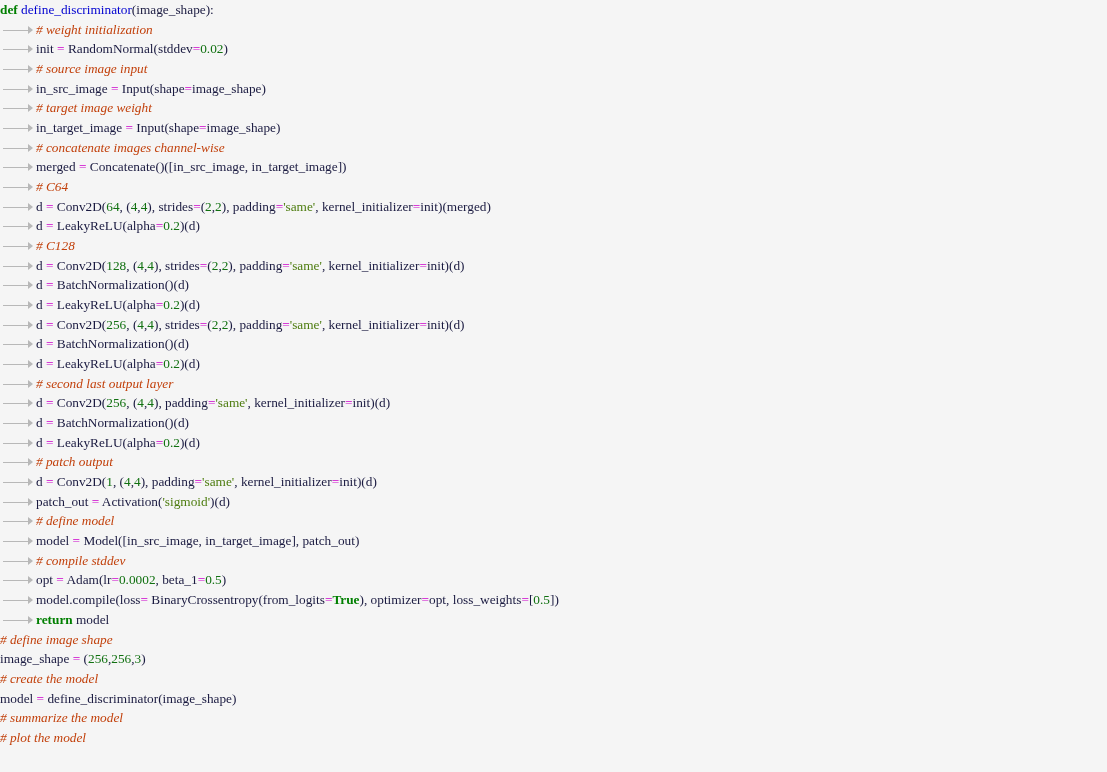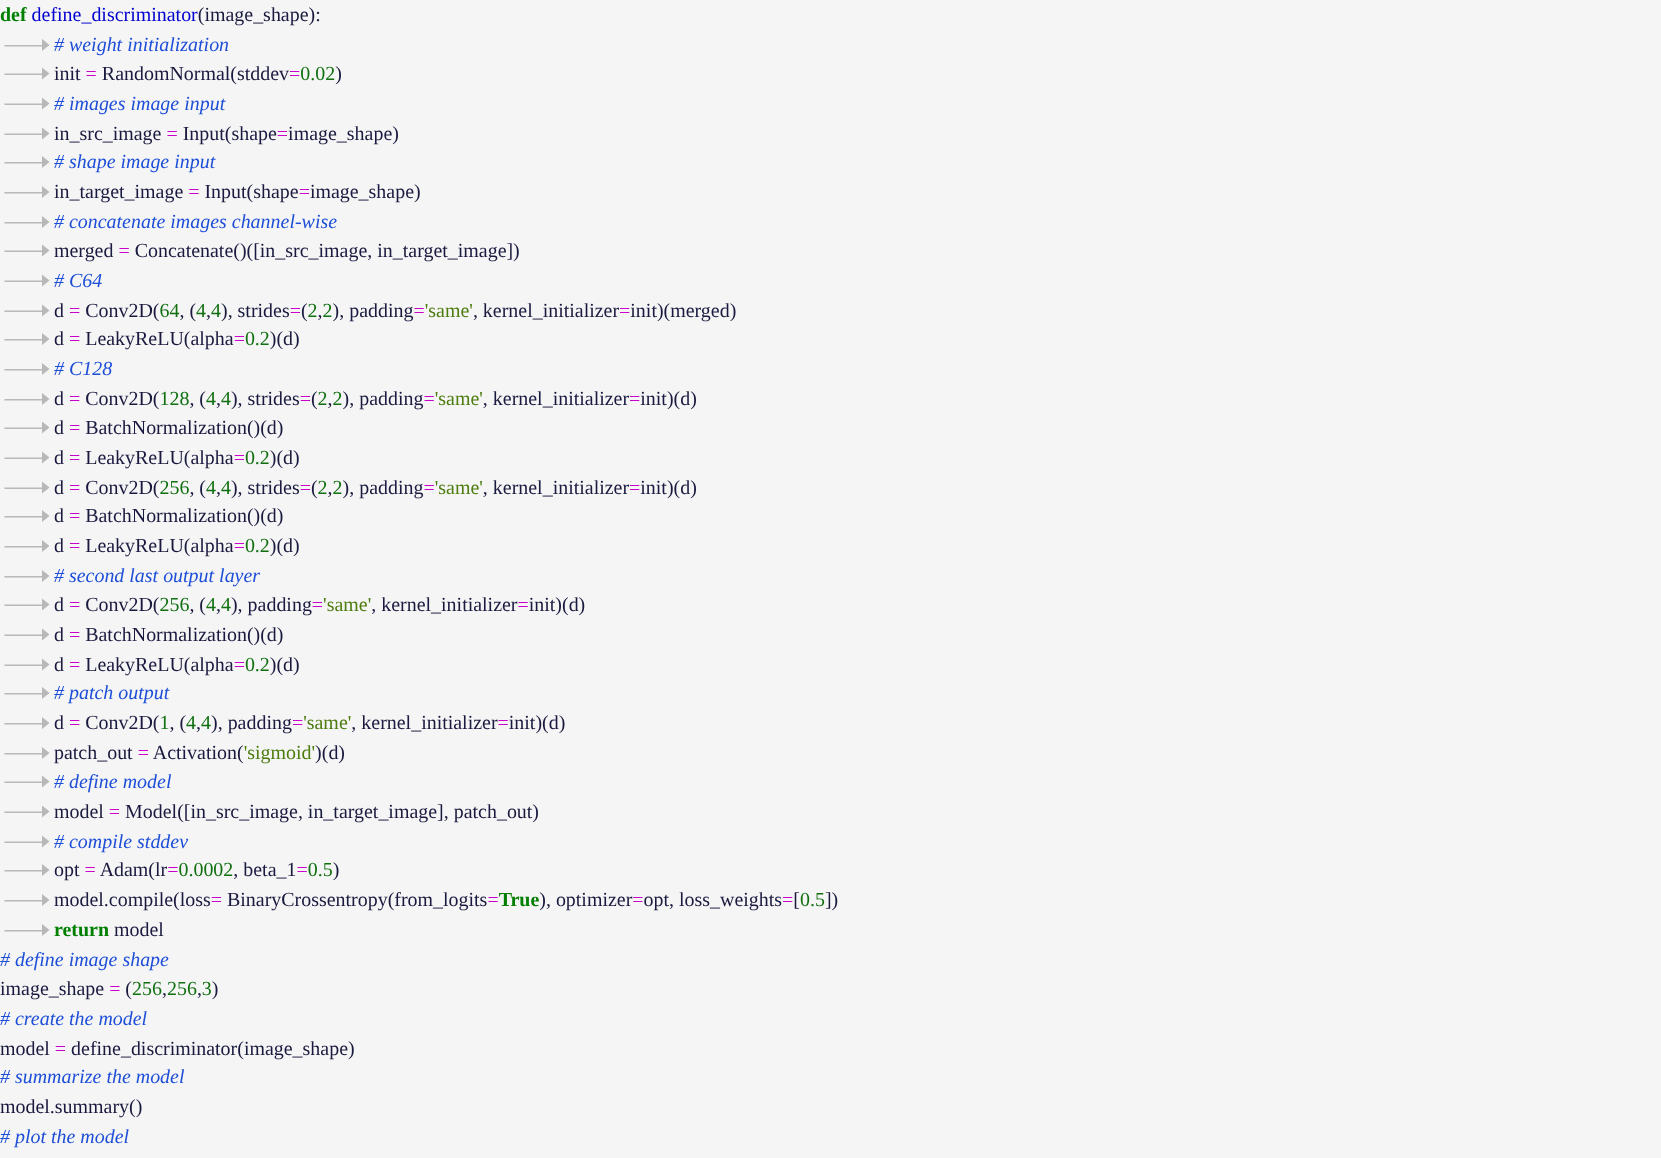--- a/index.html
+++ b/index.html
@@ -34,21 +34,21 @@
     padding: 0;
     margin: 0;
   }
   
   .kw        { color: #007f00; font-weight: bold; }   
   .fn        { color: #0000d0; }                      
   .id        { color: #1a1a40; }                      
   .num       { color: #107010; }                      
   .op        { color: #cc00cc; }                      
   .str       { color: #4d7c0f; }                      
-  .cmt       { color: #1d4ed8; font-style: italic; text-align: right; }
+  .cmt       { color: #c2410c; font-style: italic; text-align: right; }
 
   
   .tab {
     display: inline-block;
     position: relative;
     width: 36px;
     height: 19.68px;
     vertical-align: top;
     overflow: hidden;
   }
@@ -73,23 +73,23 @@
   }
 </style>
 </head>
 <body>
 
 <div id="code-listing">
   <div id="code-body">
       <div class="code-line"><span class="kw">def</span><span class="id"> </span><span class="fn">define_discriminator</span><span class="id">(image_shape):</span></div>
       <div class="code-line"><span class="tab"></span><span class="cmt"># weight initialization</span></div>
       <div class="code-line"><span class="tab"></span><span class="id">init </span><span class="op">=</span><span class="id"> RandomNormal(stddev</span><span class="op">=</span><span class="num">0.02</span><span class="id">)</span></div>
-      <div class="code-line"><span class="tab"></span><span class="cmt"># images image input</span></div>
+      <div class="code-line"><span class="tab"></span><span class="cmt"># source image input</span></div>
       <div class="code-line"><span class="tab"></span><span class="id">in_src_image </span><span class="op">=</span><span class="id"> Input(shape</span><span class="op">=</span><span class="id">image_shape)</span></div>
-      <div class="code-line"><span class="tab"></span><span class="cmt"># shape image input</span></div>
+      <div class="code-line"><span class="tab"></span><span class="cmt"># target image weight</span></div>
       <div class="code-line"><span class="tab"></span><span class="id">in_target_image </span><span class="op">=</span><span class="id"> Input(shape</span><span class="op">=</span><span class="id">image_shape)</span></div>
       <div class="code-line"><span class="tab"></span><span class="cmt"># concatenate images channel-wise</span></div>
       <div class="code-line"><span class="tab"></span><span class="id">merged </span><span class="op">=</span><span class="id"> Concatenate()([in_src_image, in_target_image])</span></div>
       <div class="code-line"><span class="tab"></span><span class="cmt"># C64</span></div>
       <div class="code-line"><span class="tab"></span><span class="id">d </span><span class="op">=</span><span class="id"> Conv2D(</span><span class="num">64</span><span class="id">, (</span><span class="num">4</span><span class="id">,</span><span class="num">4</span><span class="id">), strides</span><span class="op">=</span><span class="id">(</span><span class="num">2</span><span class="id">,</span><span class="num">2</span><span class="id">), padding</span><span class="op">=</span><span class="str">'same'</span><span class="id">, kernel_initializer</span><span class="op">=</span><span class="id">init)(merged)</span></div>
       <div class="code-line"><span class="tab"></span><span class="id">d </span><span class="op">=</span><span class="id"> LeakyReLU(alpha</span><span class="op">=</span><span class="num">0.2</span><span class="id">)(d)</span></div>
       <div class="code-line"><span class="tab"></span><span class="cmt"># C128</span></div>
       <div class="code-line"><span class="tab"></span><span class="id">d </span><span class="op">=</span><span class="id"> Conv2D(</span><span class="num">128</span><span class="id">, (</span><span class="num">4</span><span class="id">,</span><span class="num">4</span><span class="id">), strides</span><span class="op">=</span><span class="id">(</span><span class="num">2</span><span class="id">,</span><span class="num">2</span><span class="id">), padding</span><span class="op">=</span><span class="str">'same'</span><span class="id">, kernel_initializer</span><span class="op">=</span><span class="id">init)(d)</span></div>
       <div class="code-line"><span class="tab"></span><span class="id">d </span><span class="op">=</span><span class="id"> BatchNormalization()(d)</span></div>
       <div class="code-line"><span class="tab"></span><span class="id">d </span><span class="op">=</span><span class="id"> LeakyReLU(alpha</span><span class="op">=</span><span class="num">0.2</span><span class="id">)(d)</span></div>
@@ -107,16 +107,15 @@
       <div class="code-line"><span class="tab"></span><span class="id">model </span><span class="op">=</span><span class="id"> Model([in_src_image, in_target_image], patch_out)</span></div>
       <div class="code-line"><span class="tab"></span><span class="cmt"># compile stddev</span></div>
       <div class="code-line"><span class="tab"></span><span class="id">opt </span><span class="op">=</span><span class="id"> Adam(lr</span><span class="op">=</span><span class="num">0.0002</span><span class="id">, beta_1</span><span class="op">=</span><span class="num">0.5</span><span class="id">)</span></div>
       <div class="code-line"><span class="tab"></span><span class="id">model.compile(loss</span><span class="op">=</span><span class="id"> BinaryCrossentropy(from_logits</span><span class="op">=</span><span class="kw">True</span><span class="id">), optimizer</span><span class="op">=</span><span class="id">opt, loss_weights</span><span class="op">=</span><span class="id">[</span><span class="num">0.5</span><span class="id">])</span></div>
       <div class="code-line"><span class="tab"></span><span class="kw">return</span><span class="id"> model</span></div>
       <div class="code-line"><span class="cmt"># define image shape</span></div>
       <div class="code-line"><span class="id">image_shape </span><span class="op">=</span><span class="id"> (</span><span class="num">256</span><span class="id">,</span><span class="num">256</span><span class="id">,</span><span class="num">3</span><span class="id">)</span></div>
       <div class="code-line"><span class="cmt"># create the model</span></div>
       <div class="code-line"><span class="id">model </span><span class="op">=</span><span class="id"> define_discriminator(image_shape)</span></div>
       <div class="code-line"><span class="cmt"># summarize the model</span></div>
-      <div class="code-line"><span class="id">model.summary()</span></div>
       <div class="code-line"><span class="cmt"># plot the model</span></div>
     </div>
 </div>
 
 </body></html>

